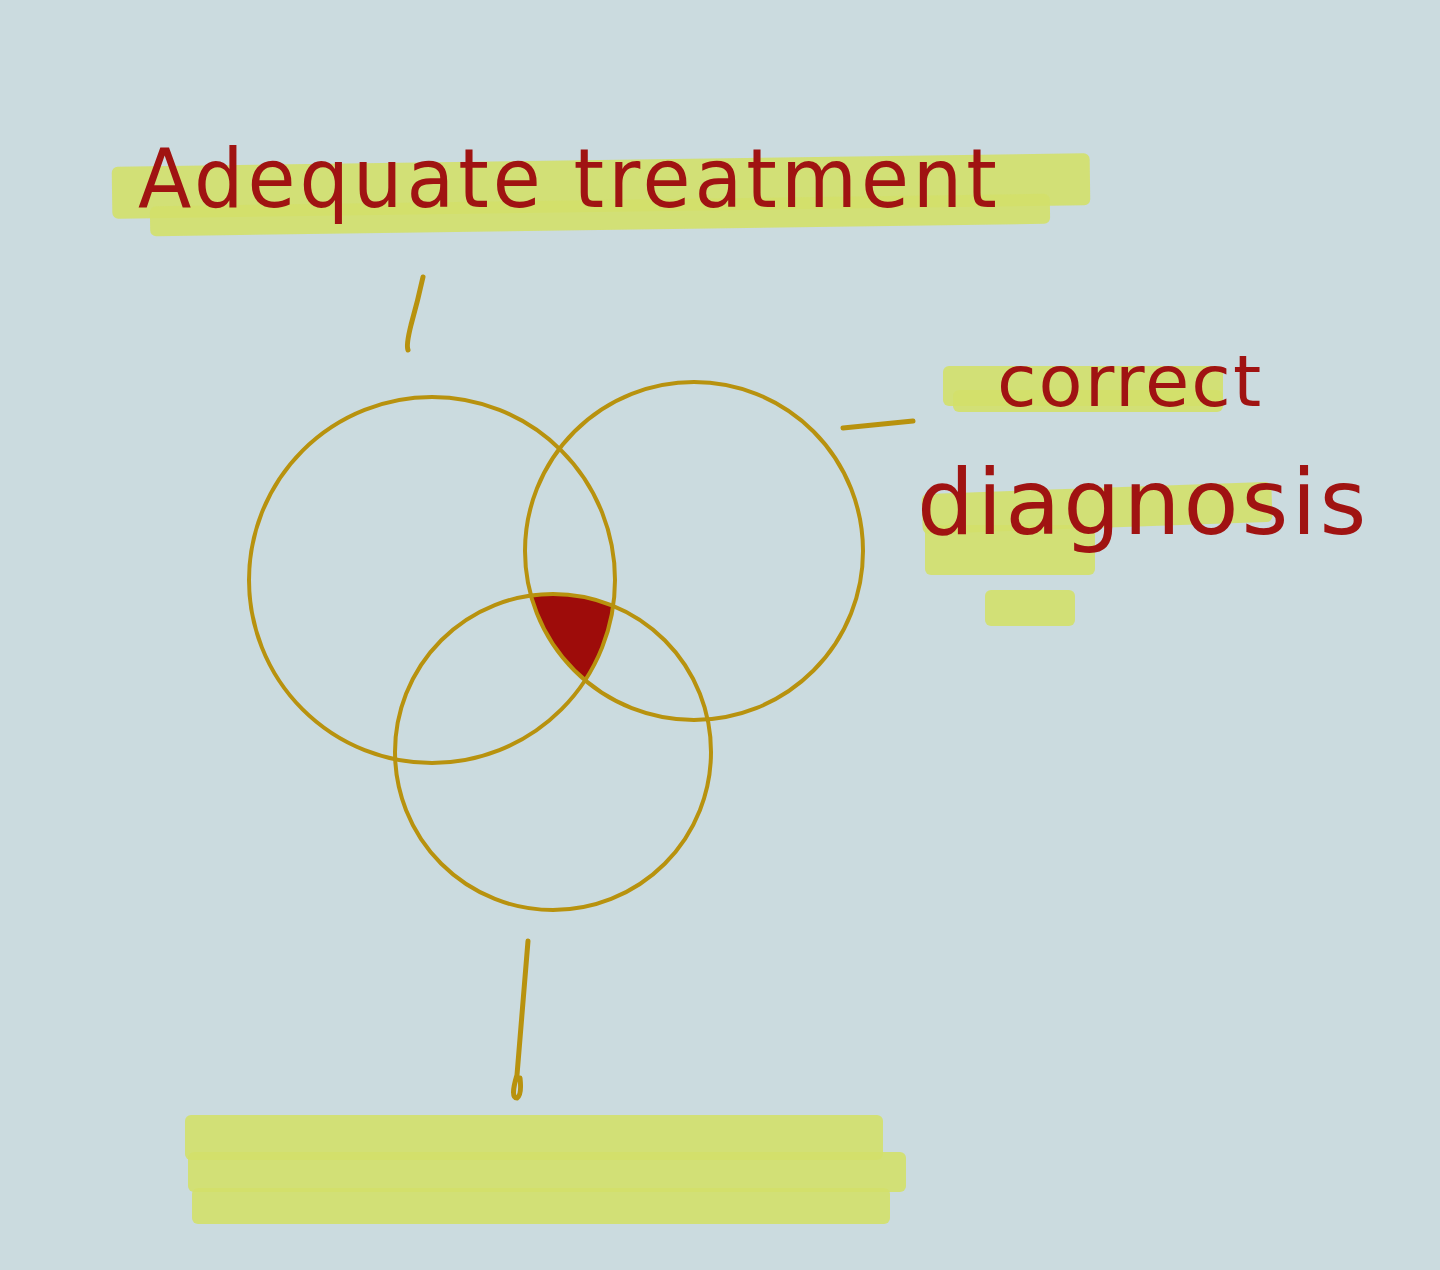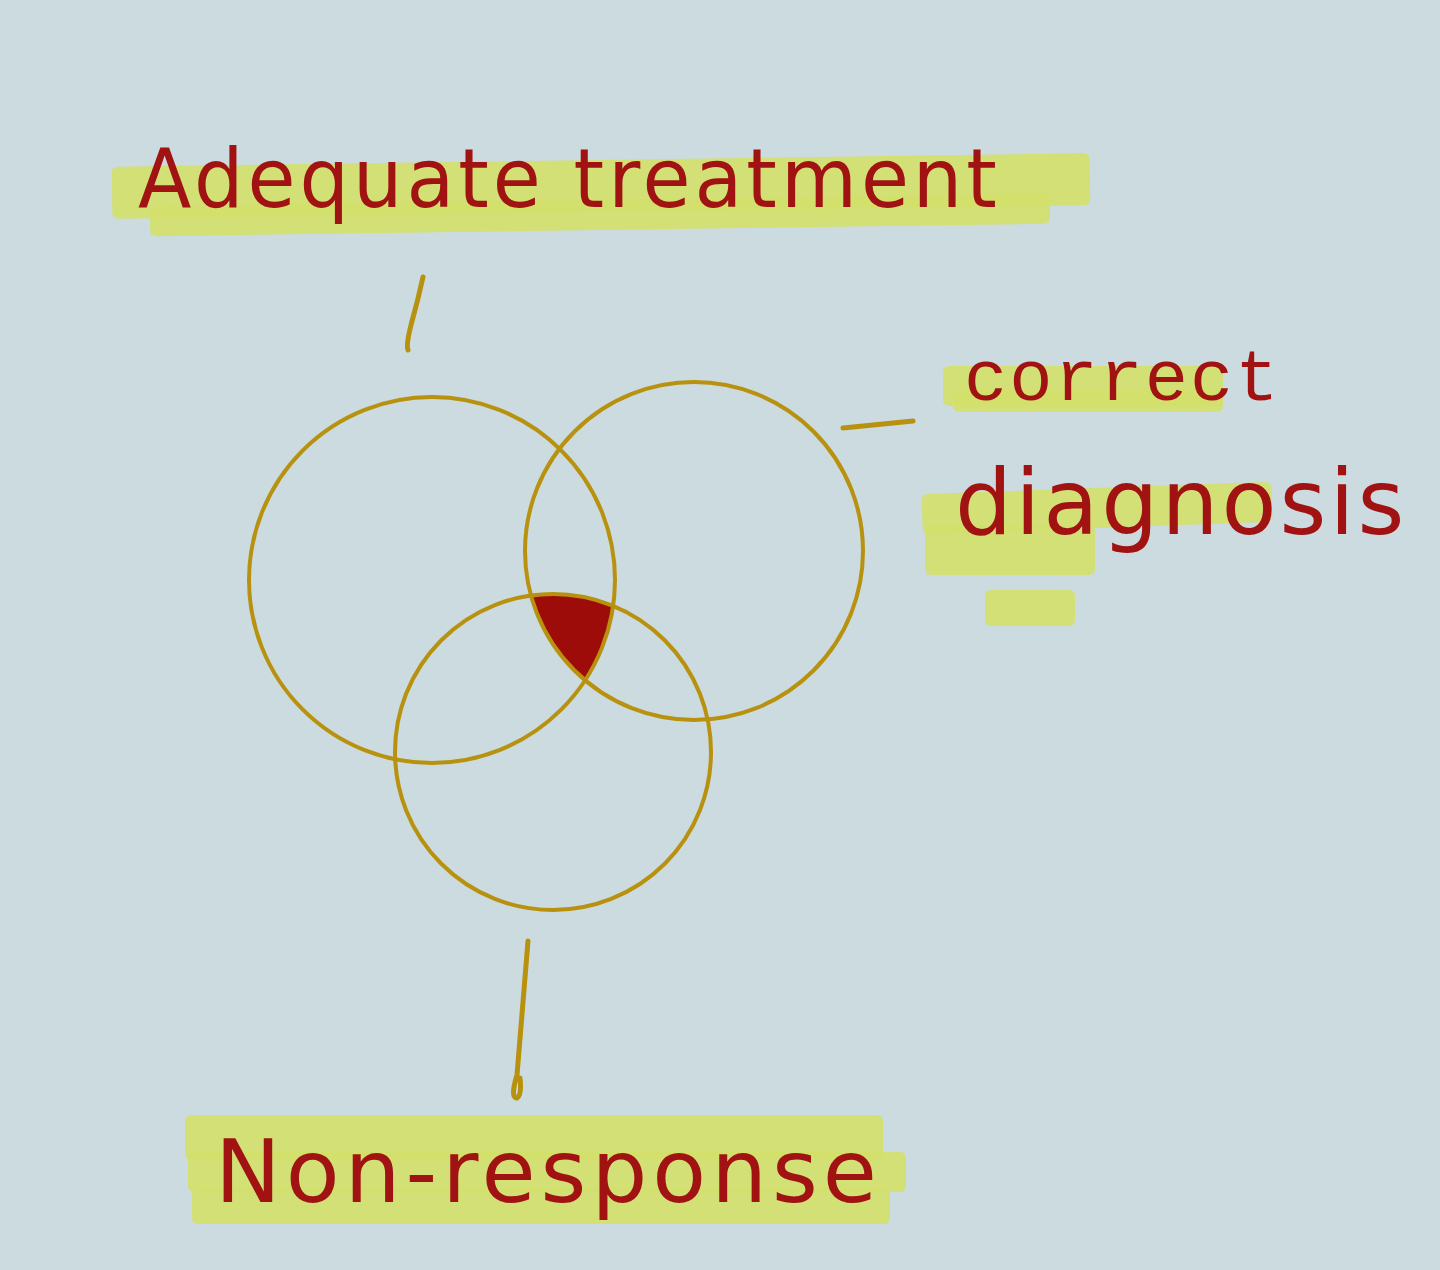--- a/index.html
+++ b/index.html
@@ -20,22 +20,22 @@
     line-height: 1;
     letter-spacing: 2px;
   }
   .hl {
     position: absolute;
     background: #d3e06a;
     opacity: 0.9;
     border-radius: 6px;
   }
   #lbl-treatment { left: 138px; top: 140px; font-size: 78px; transform: scaleY(1.05); letter-spacing: 4px; }
-  #lbl-correct { left: 964px; top: 345px; font-size: 72px; font-family: Liberation Mono, monospace; }
-  #lbl-diagnosis { left: 955px; top: 458px; font-size: 90px; letter-spacing: 3px; }
+  #lbl-correct { left: 997px; top: 345px; font-size: 72px; }
+  #lbl-diagnosis { left: 917px; top: 458px; font-size: 90px; letter-spacing: 3px; }
   #lbl-nonresponse { left: 215px; top: 1128px; font-size: 88px; letter-spacing: 5px; }
 </style>
 </head>
 <body>
 
 <div class="canvas">
 
   <div class="hl" style="left:112px;top:160px;width:978px;height:52px;transform:rotate(-0.8deg);"></div>
   <div class="hl" style="left:150px;top:200px;width:900px;height:30px;transform:rotate(-0.8deg);"></div>
 
@@ -70,14 +70,13 @@
     <circle cx="553" cy="752" r="158" fill="none" stroke="#b8920e" stroke-width="4"></circle>
 
     <path d="M423 277 Q418 300 411 325 Q406 345 408 350" fill="none" stroke="#b8920e" stroke-width="5" stroke-linecap="round"></path>
     <path d="M843 428 L913 421" fill="none" stroke="#b8920e" stroke-width="5" stroke-linecap="round"></path>
     <path d="M528 941 L517 1075 Q510 1098 517 1098 Q522 1095 520 1078" fill="none" stroke="#b8920e" stroke-width="5" stroke-linecap="round"></path>
   </svg>
 
   <div class="label" id="lbl-treatment">Adequate treatment</div>
   <div class="label" id="lbl-correct">correct</div>
   <div class="label" id="lbl-diagnosis">diagnosis</div>
-  <div class="label" id="lbl-nonresponse">Non-response</div>
 </div>
 
 </body></html>

